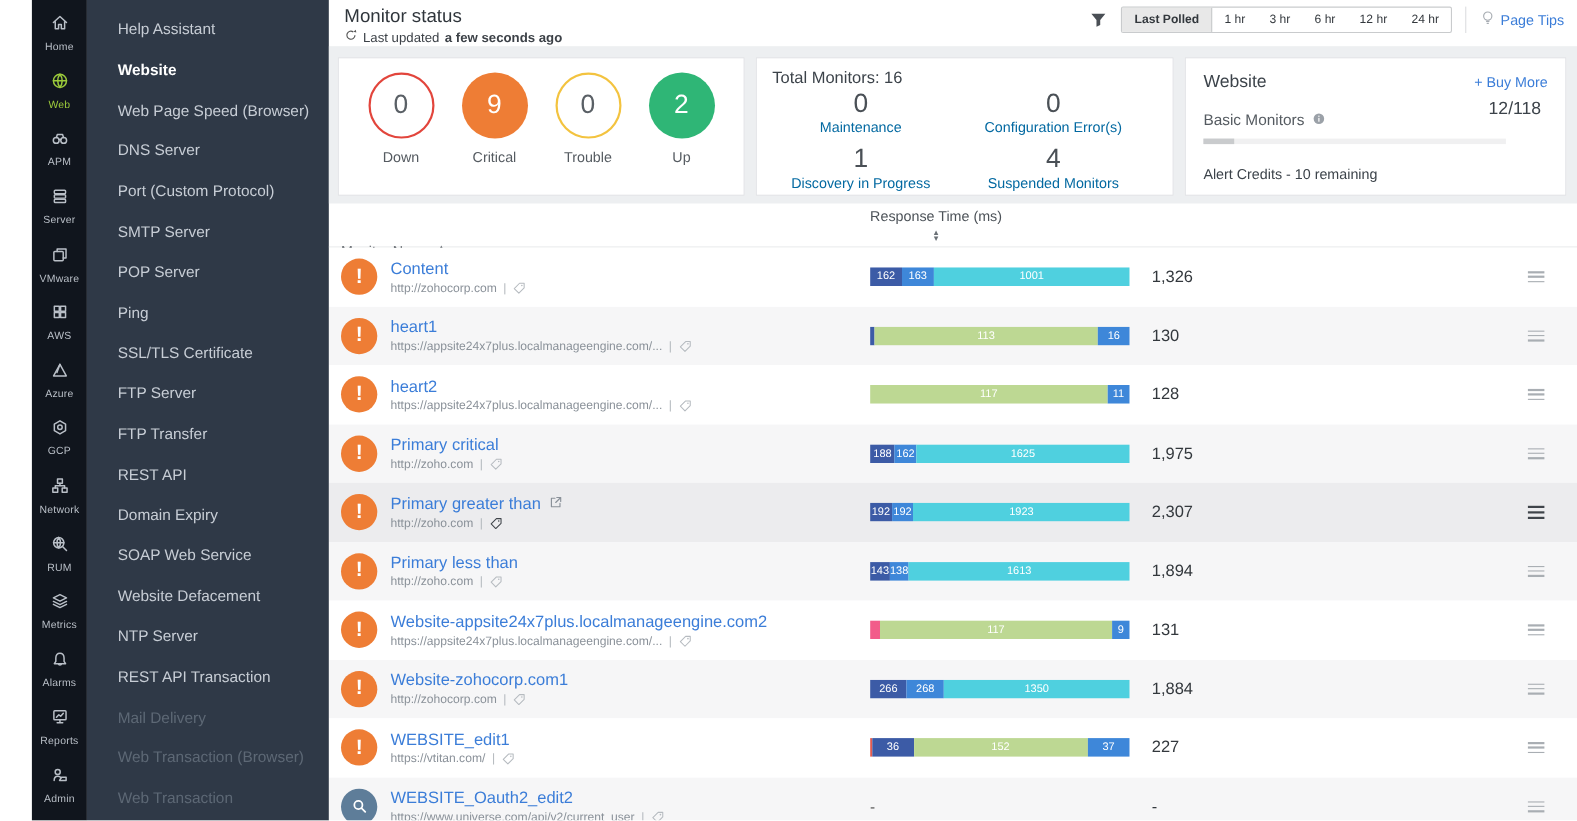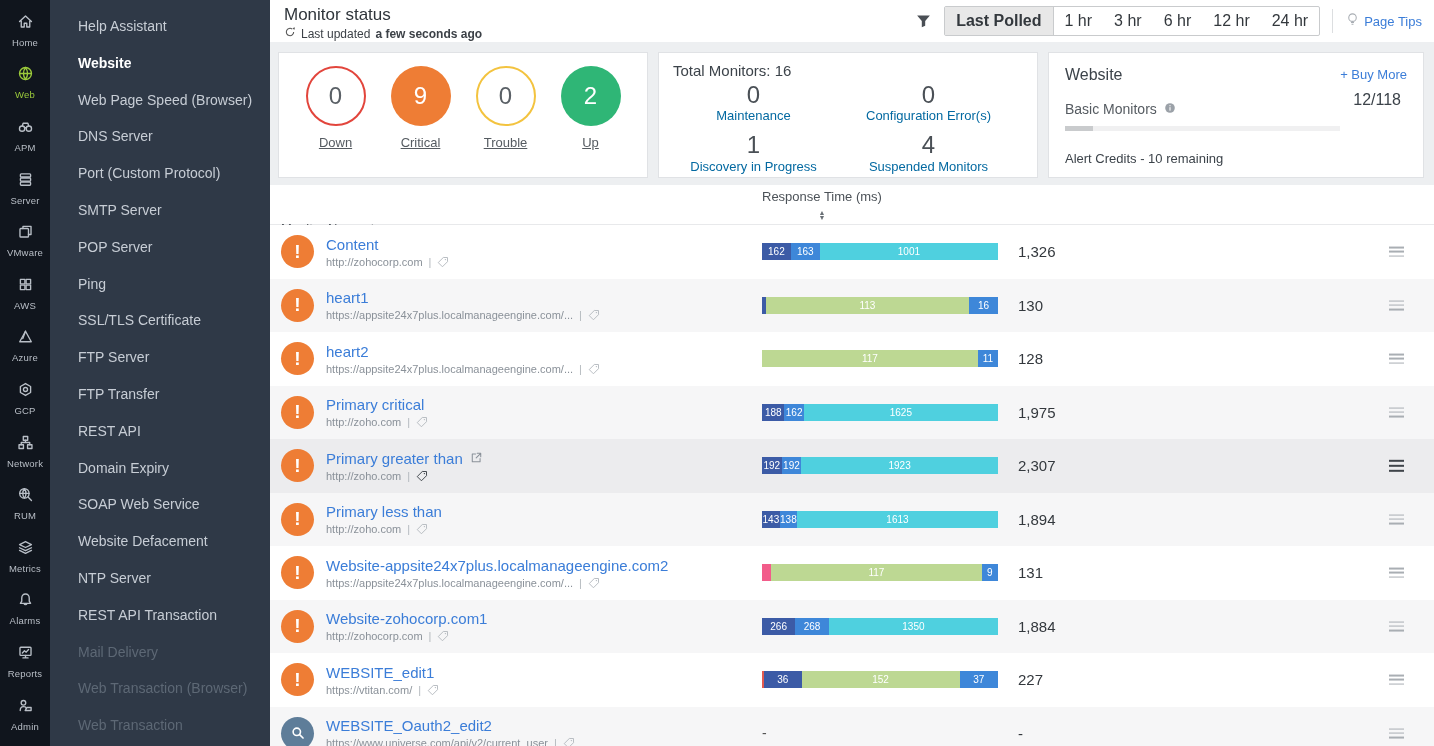--- a/index.html
+++ b/index.html
@@ -1,20 +1,20 @@
 <!DOCTYPE html>
 <html><head>
 <meta charset="utf-8">
 <style>
   * { margin:0; padding:0; box-sizing:border-box; }
   html,body { width:1434px; height:746px; overflow:hidden; }
   body { font-family:"Liberation Sans", sans-serif; display:flex; background:#fff; }
 
   
-  #rail { width:50px; flex-shrink:0; background:#10151d; display:flex; flex-direction:column; padding-top:4px; }
+  #rail { width:50px; flex-shrink:0; background:#10151d; display:flex; flex-direction:column; padding-top:4px;margin-left:29px; }
   .rail-item { height:52.6px; display:flex; flex-direction:column; align-items:center; justify-content:center; gap:3px; color:#b9bfc7; cursor:pointer; }
   .rail-item svg { width:17px; height:17px; }
   .rail-label { font-size:9.5px; letter-spacing:.2px; }
   .rail-item.active { color:#9ccb3b; }
 
   
   #sidebar { width:220px; flex-shrink:0; background:#2f3947; padding-top:8px; }
   .side-item { height:36.8px; line-height:36.8px; padding-left:28px; font-size:14px; color:#c7cdd5; white-space:nowrap; cursor:pointer; overflow:hidden; }
   .side-item.active { color:#ffffff; font-weight:bold; }
   .side-item.disabled { color:#5d6875; }
@@ -22,33 +22,33 @@
   
   #main { flex:1; min-width:0; display:flex; flex-direction:column; background:#fff; }
 
   .main-header { height:42px; position:relative; padding:5px 0 0 14px; flex-shrink:0; }
   .page-title { font-size:17px; color:#2f353b; font-weight:500; }
   .sub-line { margin-top:1px; font-size:12px; color:#3c4147; display:flex; align-items:center; gap:5px; }
   .sub-line svg { width:12px; height:12px; }
   .header-right { position:absolute; right:12px; top:6px; display:flex; align-items:center; gap:12px; }
   .funnel-btn svg { width:17px; height:17px; display:block; cursor:pointer; }
   .range-ctl { display:flex; border:1px solid #c9cbcd; border-radius:2px; background:#fff; }
-  .range-item { padding:5px 11px; font-size:16px; color:#33383d; cursor:pointer; white-space:nowrap; }
+  .range-item { padding:5px 11px; font-size:11px; color:#33383d; cursor:pointer; white-space:nowrap; }
   .range-item.selected { background:#e8e8e8; border-right:1px solid #c9cbcd; font-weight:bold; }
   .hdr-divider { width:1px; height:24px; background:#dcdee0; }
   .page-tips { display:flex; align-items:center; gap:4px; color:#3b7dd8; font-size:13px; cursor:pointer; }
   .page-tips svg { width:15px; height:15px; }
 
   
   .summary-band { height:143px; background:#edeff1; padding:10px 10px 7px 8px; display:flex; gap:10px; flex-shrink:0; }
   .card { background:#fff; border:1px solid #e0e2e5; }
   .card-status { width:370px; display:flex; align-items:flex-start; justify-content:space-around; padding:13px 14px 0; }
   .status-item { display:flex; flex-direction:column; align-items:center; gap:9px; cursor:pointer; }
   .circle { width:60px; height:60px; border-radius:50%; display:flex; align-items:center; justify-content:center; font-size:24px; color:#5a6066; background:#fff; }
-  .status-label { font-size:13px; color:#555b61;text-decoration:underline; }
+  .status-label { font-size:13px; color:#555b61; }
   .card-totals { width:380px; padding:9px 14px; }
   .totals-title { font-size:15px; color:#3c434a; }
   .totals-grid { display:grid; grid-template-columns:46% 54%; margin-top:3px; row-gap:9px; }
   .total-item { text-align:center; }
   .total-value { font-size:24px; font-weight:300; color:#4a5056; line-height:1.1; }
   .total-label { font-size:13px; color:#0369a1; }
   .card-plan { flex:1; position:relative; padding:13px 16px; }
   .plan-title { font-size:16px; color:#3c434a; }
   .buy-more { position:absolute; right:16px; top:14px; font-size:13px; color:#3b7dd8; cursor:pointer; }
   .meter-label { margin-top:17px; font-size:14px; color:#555b61; display:flex; align-items:center; gap:7px; }

